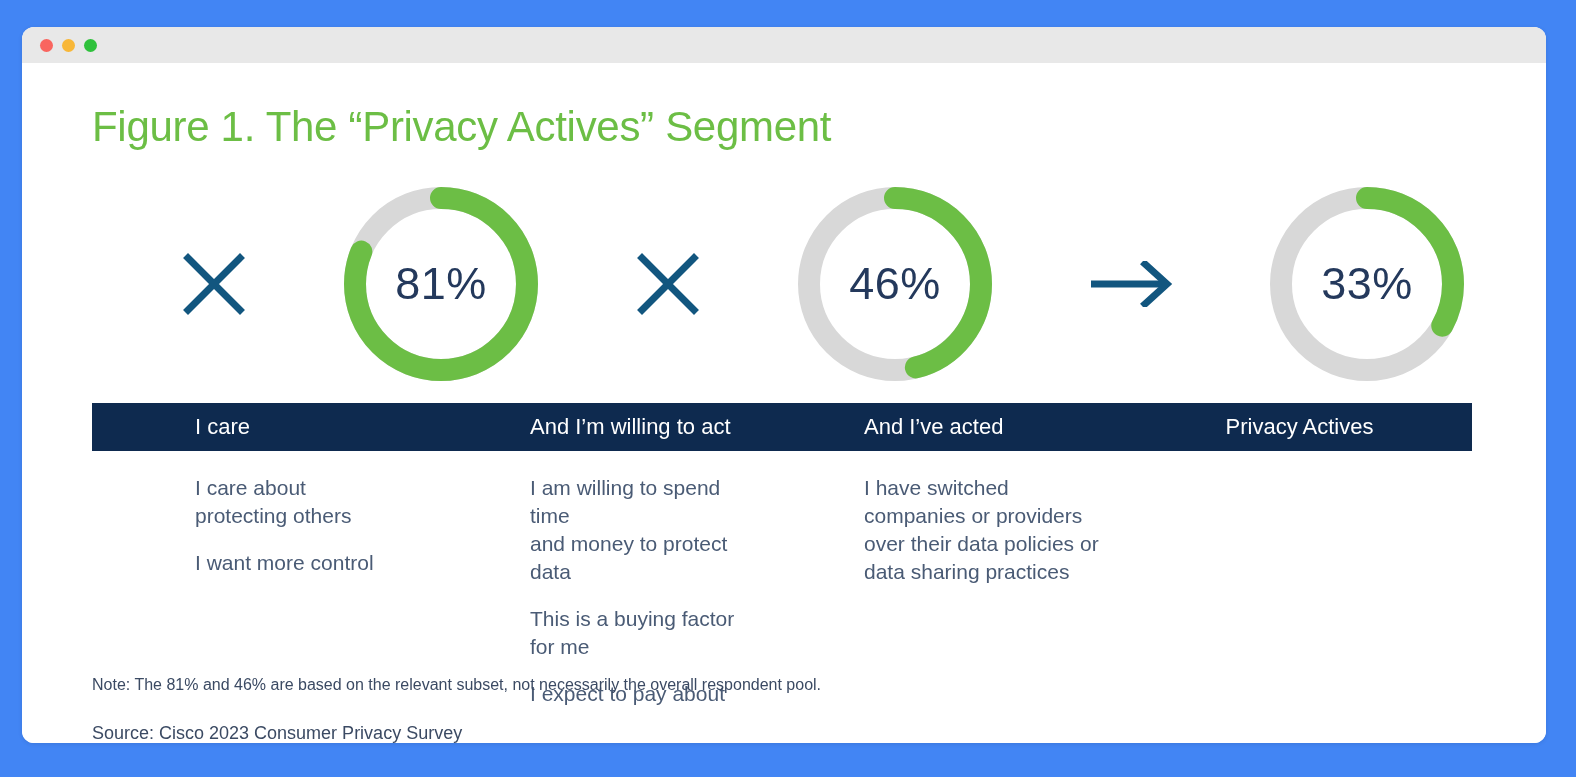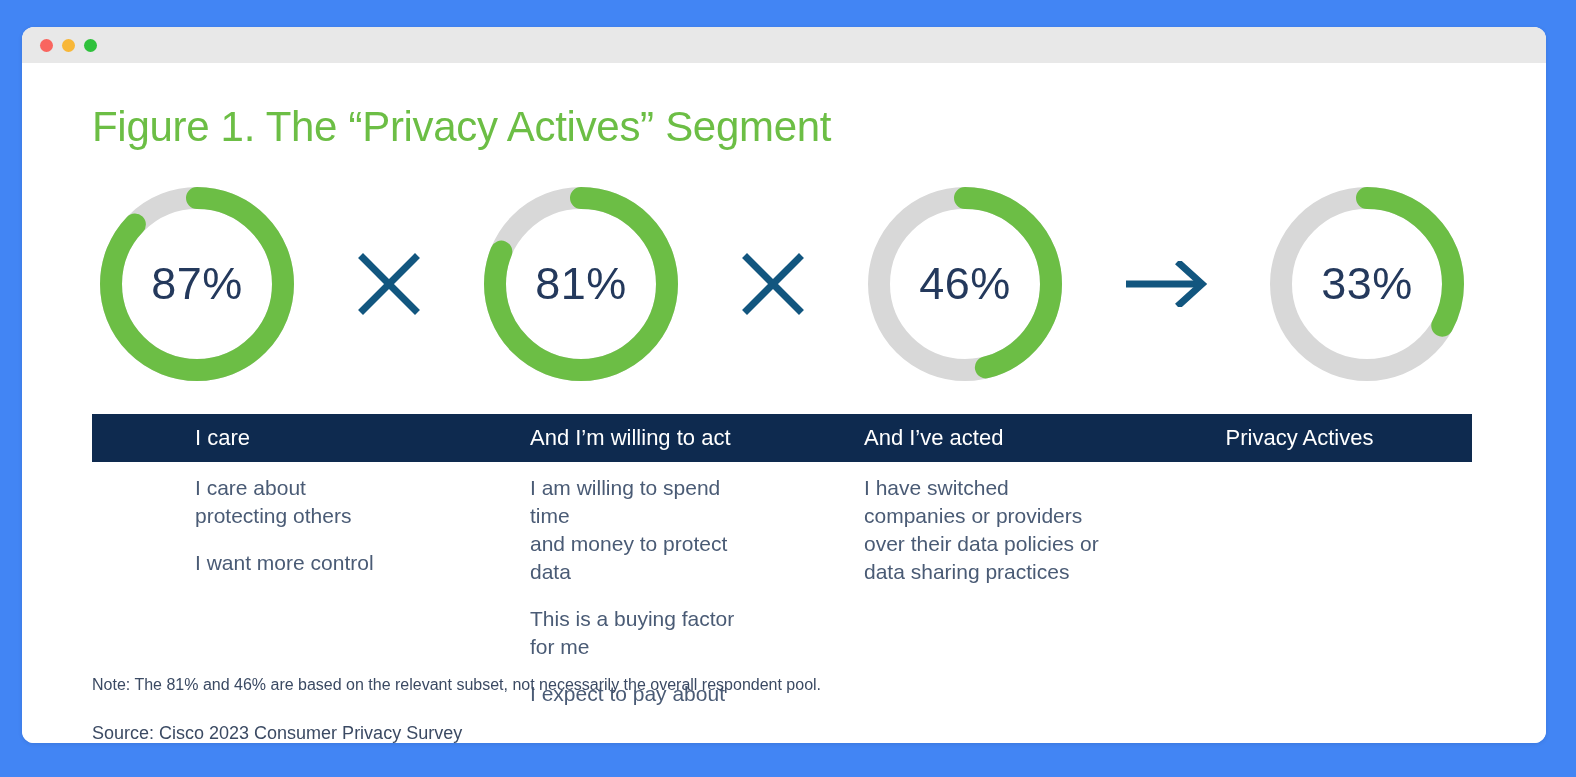--- a/index.html
+++ b/index.html
@@ -108,21 +108,21 @@
     align-items: center;
     justify-content: center;
     height: 210px;
   }
   .op-cell svg { display: block; }
 
   
   .col-header-bar {
     position: absolute;
     left: 70px;
-    top: 351px;
+    top: 340px;
     width: 1380px;
     height: 48px;
     background: #0e2a4f;
     display: flex;
   }
 
   .col-header {
     flex: 0 0 25%;
     display: flex;
     align-items: center;
@@ -193,27 +193,20 @@
     <span class="dot yellow"></span>
     <span class="dot green"></span>
   </div>
 
   <div class="content">
 
     <div class="fig-title">Figure 1. The “Privacy Actives” Segment</div>
 
     <div class="donut-row">
 
-      <div class="donut-cell">
-        <svg viewBox="0 0 210 210">
-          <circle cx="105" cy="105" r="86" fill="none" stroke="#d8d8d8" stroke-width="22"></circle>
-          <circle cx="105" cy="105" r="86" fill="none" stroke="#6cbe45" stroke-width="22" stroke-linecap="round" stroke-dasharray="470.2 70.2" stroke-dashoffset="0" transform="rotate(-90 105 105)"></circle>
-        </svg>
-        <div class="donut-label">87%</div>
-      </div>
 
       <div class="op-cell">
         <svg width="66" height="66" viewBox="0 0 66 66">
           <line x1="7" y1="7" x2="59" y2="59" stroke="#12567f" stroke-width="7" stroke-linecap="square"></line>
           <line x1="59" y1="7" x2="7" y2="59" stroke="#12567f" stroke-width="7" stroke-linecap="square"></line>
         </svg>
       </div>
 
       <div class="donut-cell">
         <svg viewBox="0 0 210 210">

